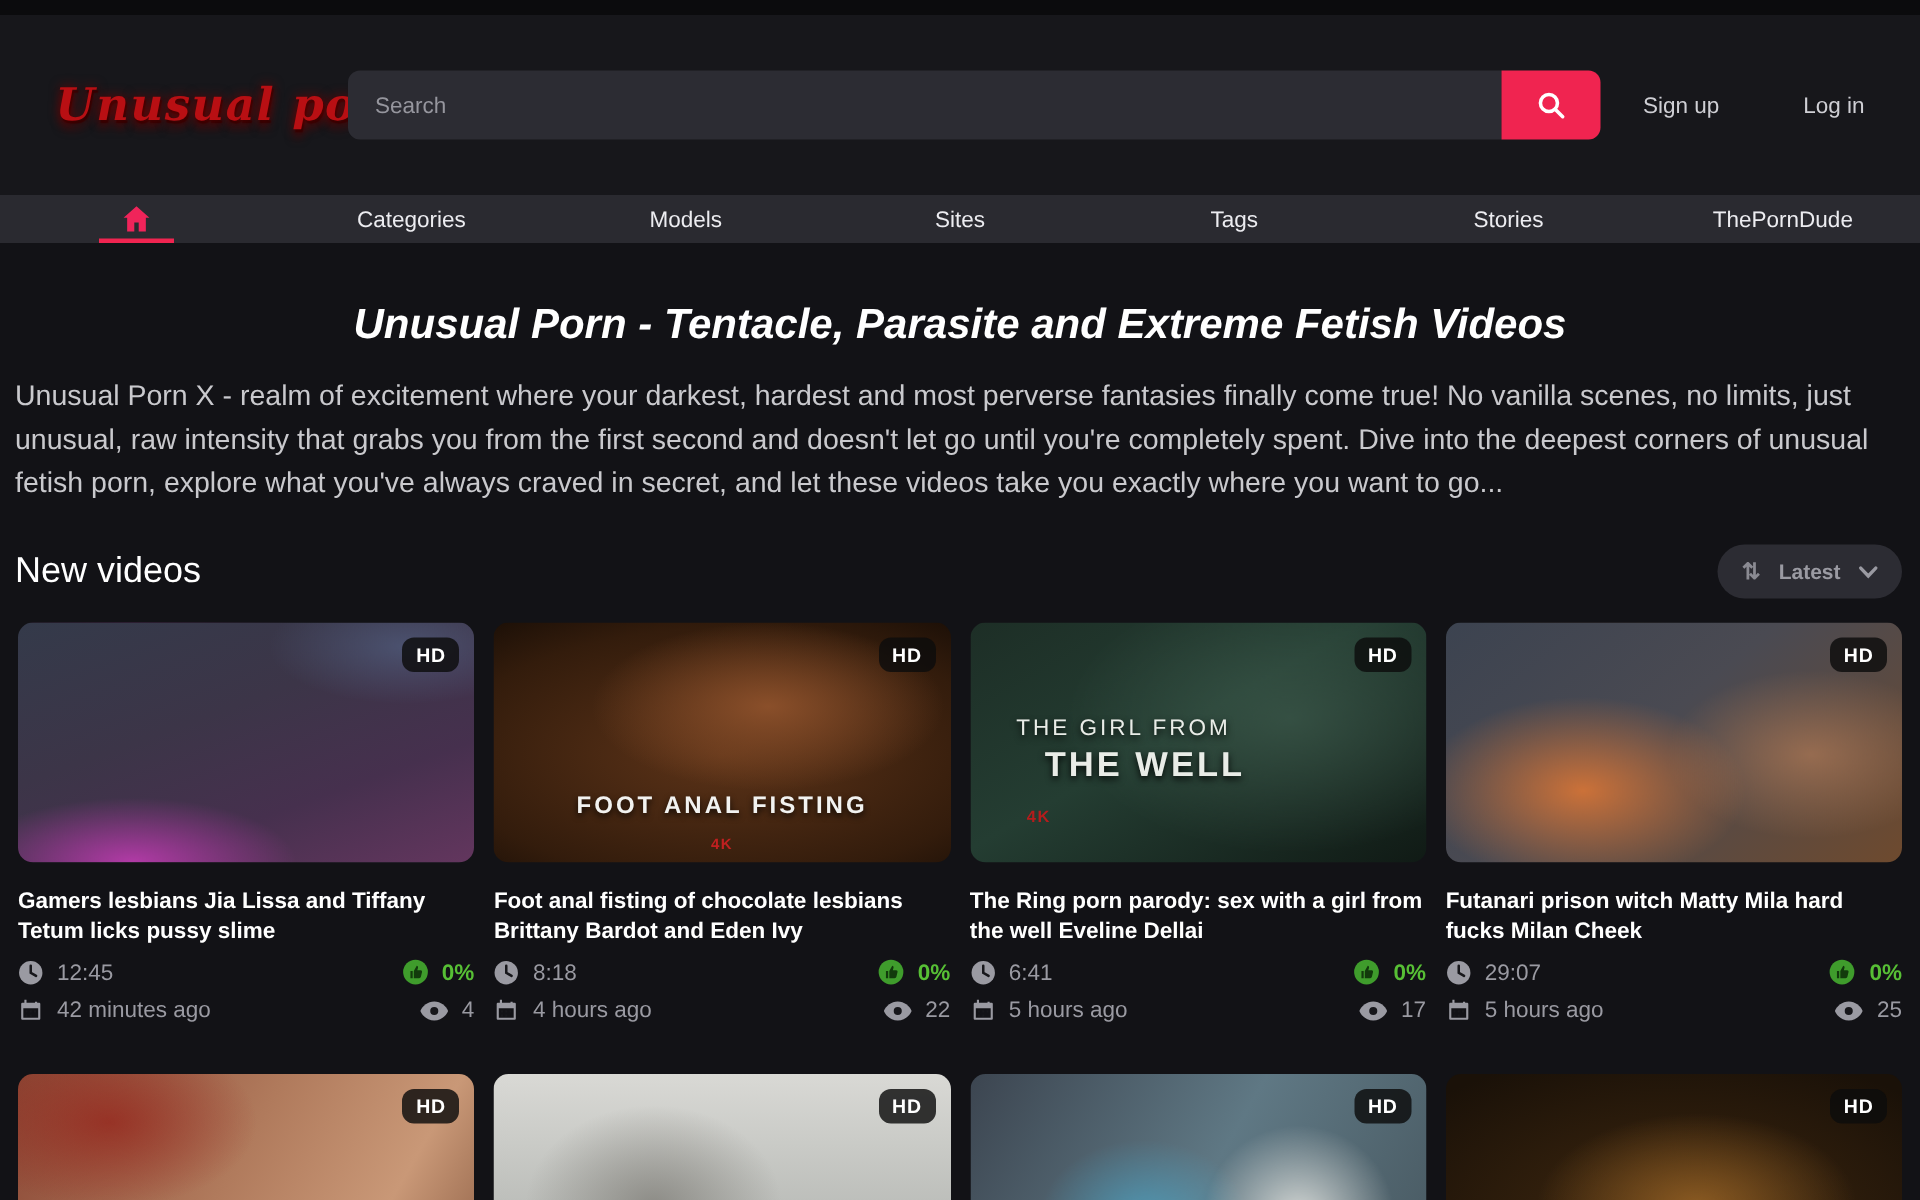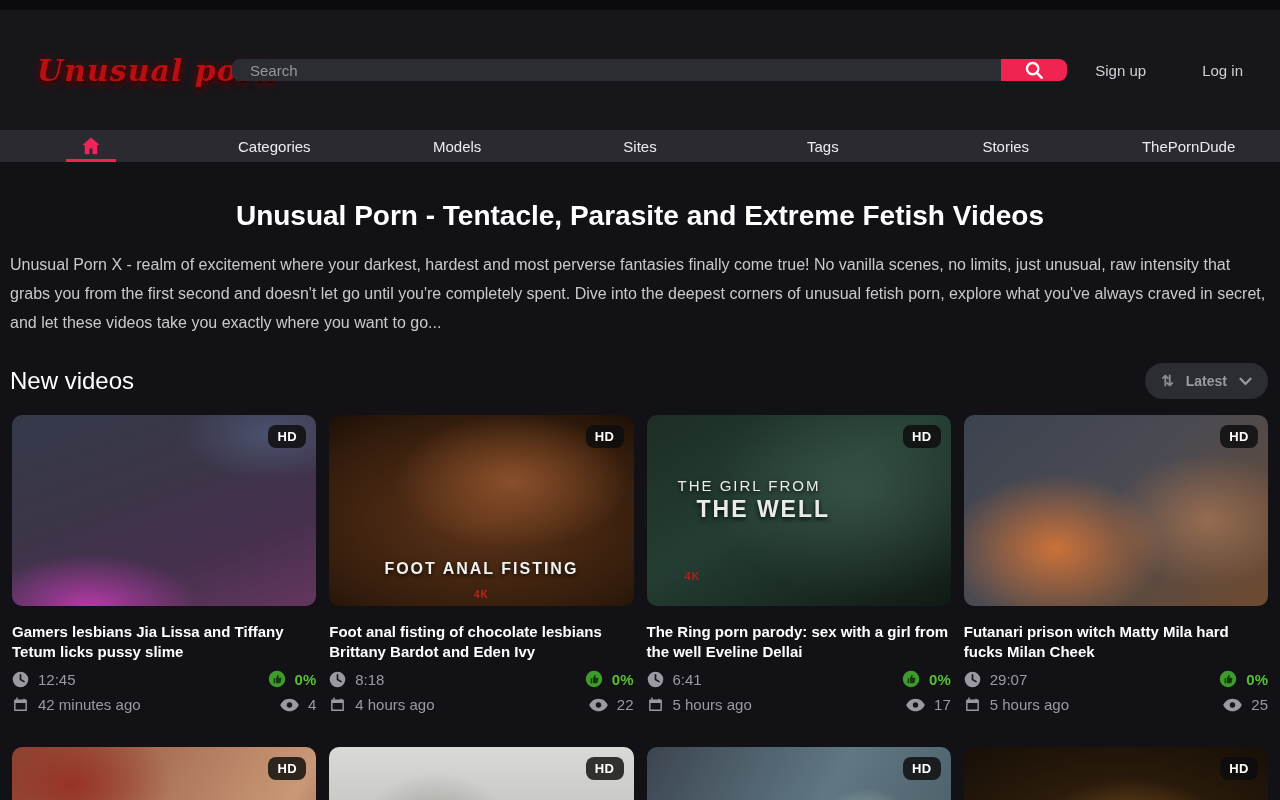--- a/index.html
+++ b/index.html
@@ -20,21 +20,21 @@
   .logo {
     font-family:"DejaVu Serif", serif;
     font-style:italic; font-weight:bold;
     font-size:30px; letter-spacing:1px;
     color:#b80f13;
     text-shadow:0 0 8px rgba(120,0,0,.9), 1px 2px 1px #2a0000, 0 6px 6px rgba(90,0,0,.55);
     white-space:nowrap; cursor:pointer;
     width:185px; flex:0 0 auto;
   }
   .searchwrap {
-    flex:1 1 auto; display:flex; height:22px;
+    flex:1 1 auto; display:flex; height:46px;
     margin-left:10px; max-width:870px;justify-content:space-between;
   }
   .searchwrap input {
     flex:1; background:#2c2c33; border:none; outline:none;
     border-radius:8px 0 0 8px; padding:0 18px;
     color:#d8d8dc; font-size:15px;
   }
   .searchwrap input::placeholder { color:#96969e; }
   .searchbtn {
     width:66px; border:none; background:#f02450;
@@ -52,25 +52,25 @@
     flex:1; display:flex; align-items:center; justify-content:center;
     color:#ececf0; font-size:15px; cursor:pointer; position:relative;
   }
   .nav .item.active::after {
     content:""; position:absolute; left:50%; transform:translateX(-50%);
     bottom:0; width:50px; height:3px; background:#f02450;
   }
   
   .page-title {
     margin-top:38px; text-align:center;
-    font-size:28px; font-weight:bold; color:#ffffff;
+    font-size:28px; font-weight:bold; color:#ffffff;font-style:italic;
   }
   .page-desc {
     margin:18px 10px 0 10px;
-    font-size:16px; line-height:29px; color:#c9c9cd;
+    font-size:19px; line-height:29px; color:#c9c9cd;
   }
   .section-row {
     margin:26px 12px 0 10px;
     display:flex; align-items:center; justify-content:space-between;
   }
   .section-title { font-size:24px; font-weight:500; color:#ffffff; }
   .sortbtn {
     display:flex; align-items:center; gap:12px;
     background:#2c2c33; border:none; cursor:pointer;
     border-radius:18px; padding:9px 16px;
@@ -78,21 +78,21 @@
   }
   .sortbtn .updown { font-size:15px; color:#8a8a92; }
   
   .grid {
     margin:16px 12px 0 12px;
     display:grid; grid-template-columns:repeat(4,1fr);
     gap:34px 13px;
   }
   .card { cursor:pointer; }
   .thumb {
-    position:relative; height:191px; border-radius:10px; overflow:hidden;
+    position:relative; height:160px; border-radius:10px; overflow:hidden;
   }
   .badge {
     position:absolute; top:10px; right:10px;
     background:rgba(12,12,12,.82); color:#fff;
     font-size:13px; font-weight:bold;
     padding:4px 9px; border-radius:8px; letter-spacing:.5px;
   }
   .thumb-1 { background:
       radial-gradient(ellipse 60% 45% at 25% 100%, rgba(214,62,196,.75), transparent 60%),
       radial-gradient(ellipse 50% 40% at 85% 10%, rgba(90,110,150,.5), transparent 60%),

